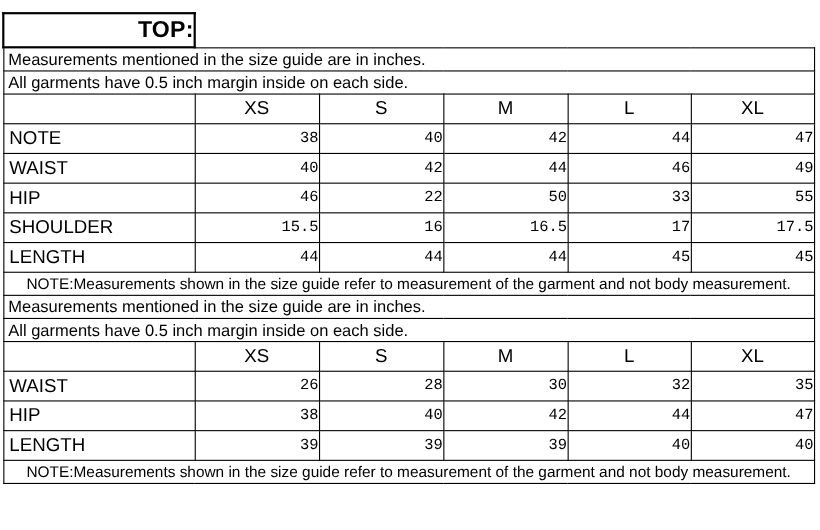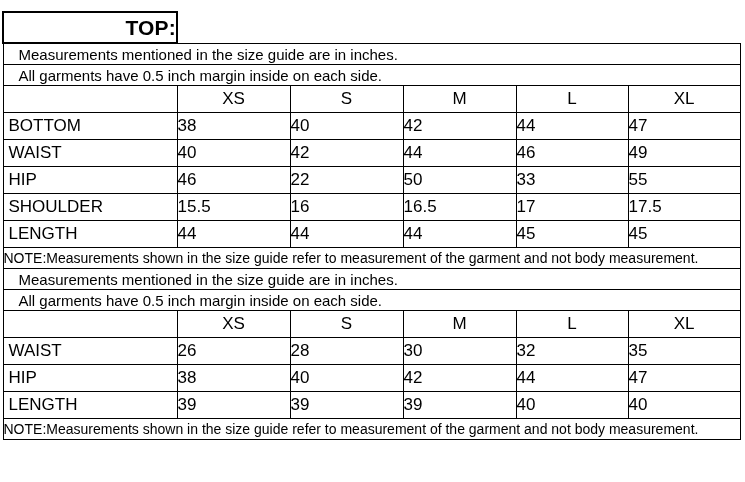--- a/index.html
+++ b/index.html
@@ -33,37 +33,38 @@
     border: 2.5px solid #000000;
     font-weight: bold;
     font-size: 21px;
     padding-left: 7px;
     letter-spacing: 0.2px;
   }
   
   td.spacer { border: none; background: #ffffff; }
   td.info-cell {
     font-size: 15px;
-    padding-left: 15px;
+    padding-left: 4px;
   }
   td.head-cell {
     font-size: 17px;
     text-align: center;
   }
   td.label-cell {
     font-size: 17px;
     padding-left: 5px;
   }
   td.num-cell {
-    font-size: 17px;
-    text-align: left;
+    font-size: 14px;
+    text-align: right;
+    font-family: Liberation Mono, monospace;
   }
   td.note-cell {
     font-size: 14px;
-    text-align: left;
+    text-align: center;
   }
   tr.r-title td { height: 29px; text-align: right; }
   tr.r-info  td { height: 20px; }
   tr.r-head  td { height: 26px; }
   tr.r-data  td { height: 26px; }
   tr.r-note  td { height: 20px; }
 </style>
 </head>
 <body>
 
@@ -91,21 +92,21 @@
       </tr>
       <tr class="r-head">
         <td class="b label-cell"></td>
         <td class="b head-cell">XS</td>
         <td class="b head-cell">S</td>
         <td class="b head-cell">M</td>
         <td class="b head-cell">L</td>
         <td class="b head-cell">XL</td>
       </tr>
       <tr class="r-data">
-        <td class="b label-cell">BOTTOM</td>
+        <td class="b label-cell">NOTE</td>
         <td class="b num-cell">38</td>
         <td class="b num-cell">40</td>
         <td class="b num-cell">42</td>
         <td class="b num-cell">44</td>
         <td class="b num-cell">47</td>
       </tr>
       <tr class="r-data">
         <td class="b label-cell">WAIST</td>
         <td class="b num-cell">40</td>
         <td class="b num-cell">42</td>

